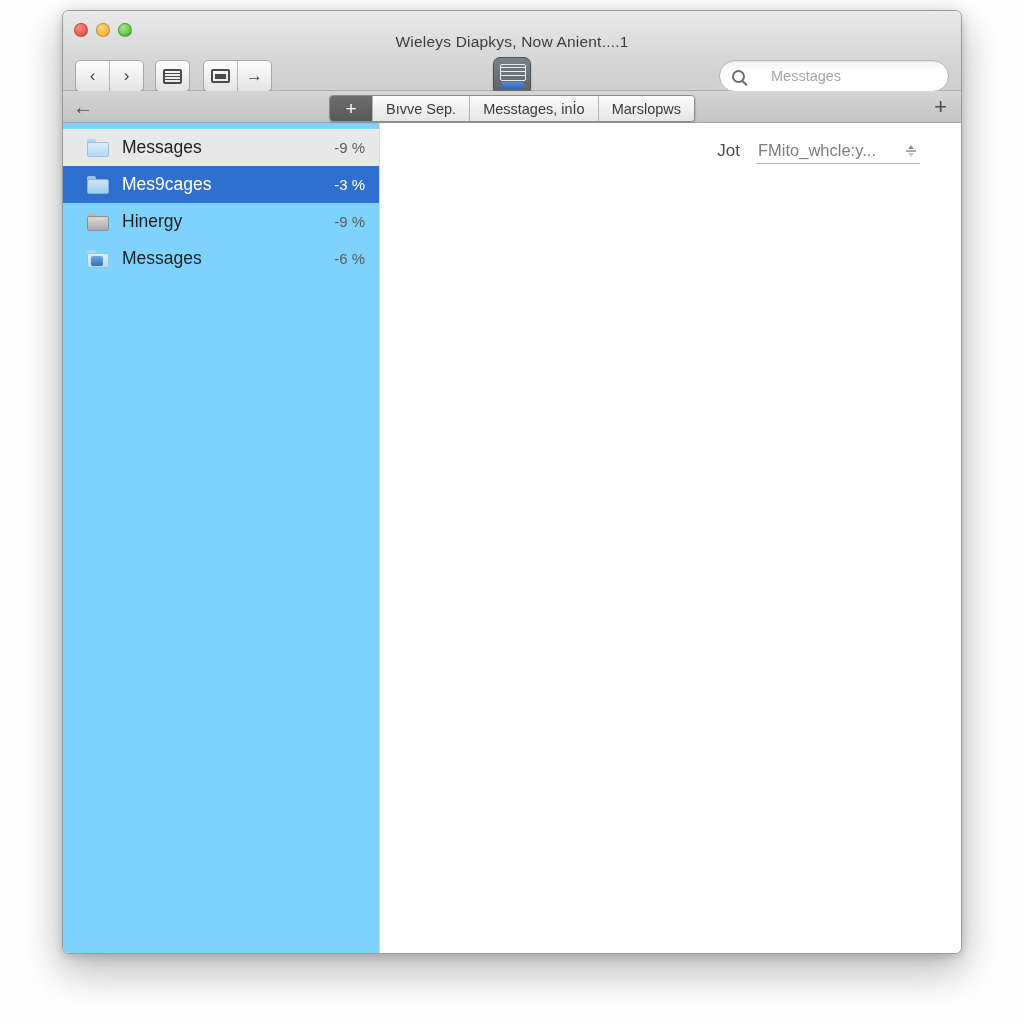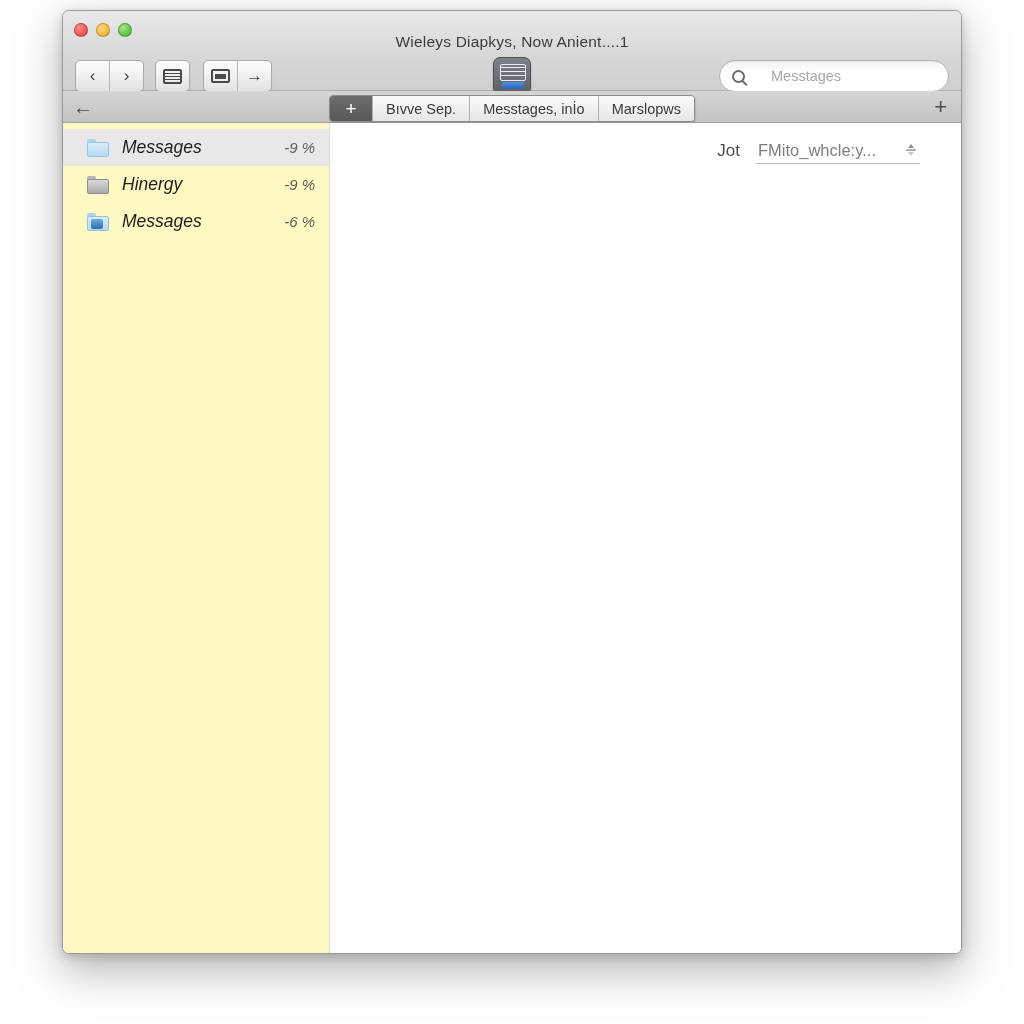--- a/index.html
+++ b/index.html
@@ -259,26 +259,25 @@
     white-space: nowrap;
   }
 
   
   .body {
     display: flex;
     height: calc(944px - 80px - 32px);
     background: #ffffff;
   }
   .sidebar {
-    width: 267px;
-    background: #fef9c3;
+    width: 317px;
+    background: #7dd3fc;
     border-right: 1px solid #dcdcdc;
     box-sizing: border-box;
     padding-top: 6px;
-    font-style: italic;
   }
   .srow {
     display: flex;
     align-items: center;
     height: 37px;
     padding: 0 14px 0 24px;
     box-sizing: border-box;
   }
   .srow.hovered { background: #e8e8e8; }
   .srow.selected { background: #2f6fd0; }
@@ -346,21 +345,21 @@
     align-items: flex-end;
     gap: 16px;
   }
   .jot-label {
     font-size: 17px;
     color: #4d4d4d;
     padding-bottom: 3px;
   }
   .jot-combo {
     display: flex;
-    align-items: flex-start;
+    align-items: center;
     gap: 14px;
     border-bottom: 1px solid #b8b8b8;
     padding: 0 2px 3px 2px;
     min-width: 160px;
     justify-content: space-between;
   }
   .jot-value {
     font-size: 16.5px;
     color: #7d7d7d;
     white-space: nowrap;
@@ -439,20 +438,28 @@
 
         <div class="srow hovered">
           <span class="fico lightblue">
             <span class="tab-top"></span>
               <span class="front"></span>
           </span>
           <span class="label">Messages</span>
           <span class="pct">-9 %</span>
         </div>
 
+        <div class="srow selected">
+          <span class="fico blue">
+            <span class="tab-top"></span>
+              <span class="front"></span>
+          </span>
+          <span class="label">Mes9cages</span>
+          <span class="pct">-3 %</span>
+        </div>
 
         <div class="srow">
           <span class="fico gray">
             <span class="tab-top"></span>
               <span class="front"></span>
           </span>
           <span class="label">Hinergy</span>
           <span class="pct">-9 %</span>
         </div>
 

